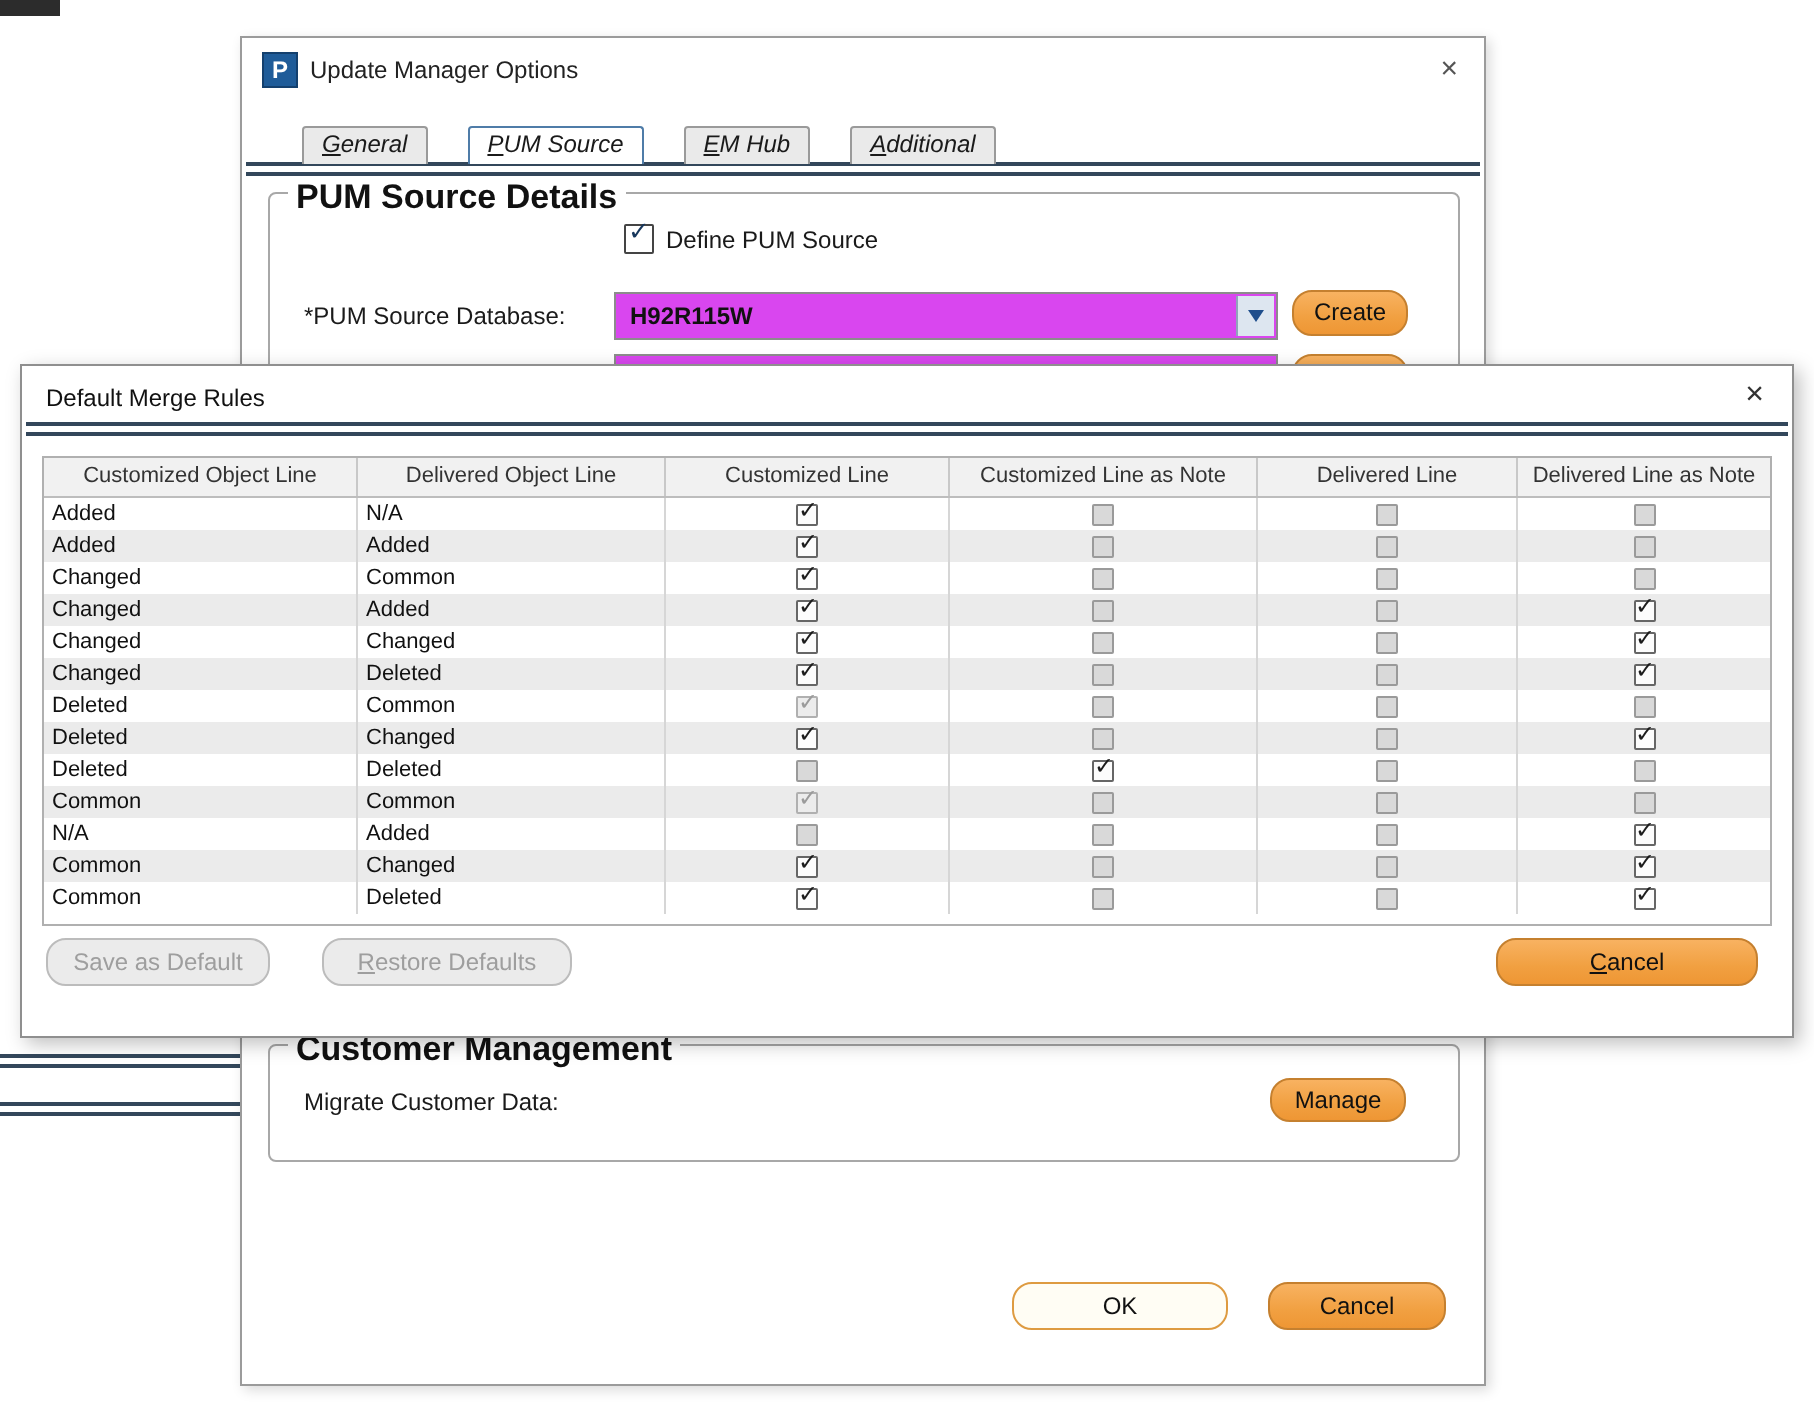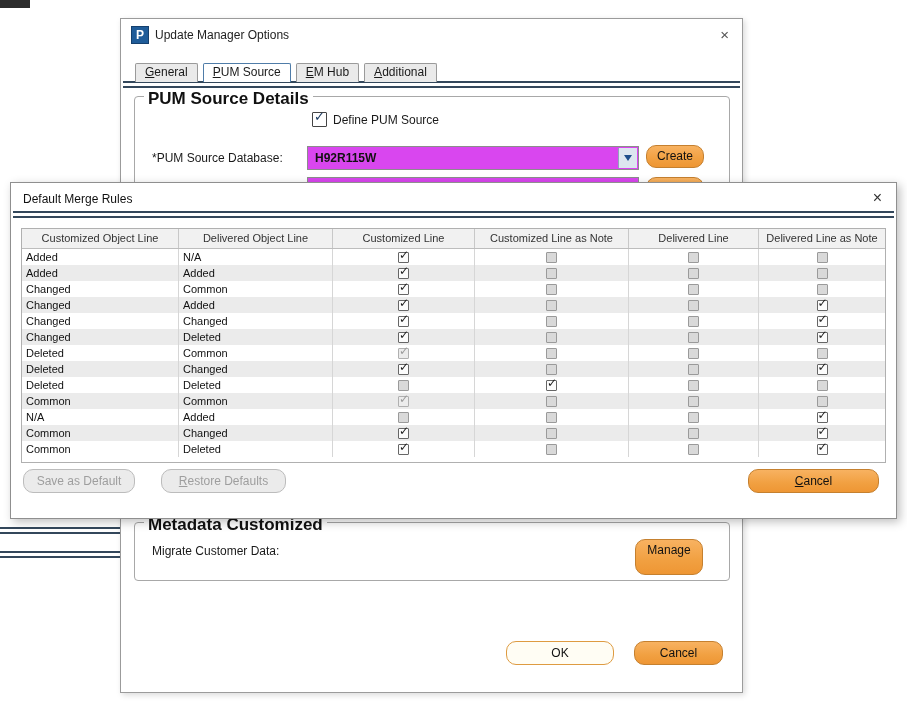--- a/index.html
+++ b/index.html
@@ -15,21 +15,21 @@
   .dlg-merge{left:10px;top:182px;width:885px;height:335px;border:1px solid #8f8f8f;box-shadow:3px 3px 9px rgba(0,0,0,0.25);z-index:3;}
 
   .app-icon{position:absolute;left:10px;top:7px;width:16px;height:16px;background:#1f5c99;border:1px solid #14406e;color:#fff;font-weight:bold;font-size:12px;line-height:16px;text-align:center;}
   .dlg-title{position:absolute;font-size:12px;color:#222;white-space:nowrap;}
   .um-title{left:34px;top:9px;}
   .mr-title{left:12px;top:9px;color:#111;}
   .close-x{position:absolute;font-size:15px;color:#555;line-height:15px;}
   .um-close{right:13px;top:8px;}
   .mr-close{right:14px;top:7px;font-size:16px;color:#333;}
 
-  .um-tabs{position:absolute;left:14px;top:44px;display:flex;gap:5px;z-index:2;}
+  .um-tabs{position:absolute;left:30px;top:44px;display:flex;gap:20px;z-index:2;font-style:italic;}
   .tab{height:18px;line-height:17px;padding:0 9px;font-size:12px;background:#eaeaea;border:1px solid #9a9a9a;border-bottom:none;border-radius:2px 2px 0 0;color:#1a1a1a;white-space:nowrap;}
   .tab.active{background:#fff;border-color:#4f7ca8;}
   .um-tabrule{position:absolute;left:2px;right:2px;top:62px;}
   .mn{text-decoration:underline;}
 
   .group{position:absolute;border:1px solid #a8a8a8;border-radius:4px;background:#fff;}
   .grp-pum{left:13px;top:77px;width:594px;height:415px;}
   .grp-meta{left:13px;top:503px;width:594px;height:57px;}
   .grp-legend{position:absolute;left:9px;top:-8px;background:#fff;padding:0 4px;font-size:17px;font-weight:bold;color:#111;white-space:nowrap;}
   .label{position:absolute;font-size:12px;color:#1a1a1a;white-space:nowrap;}
@@ -46,21 +46,21 @@
   .combo-arrow{position:absolute;right:1px;top:1px;bottom:1px;width:18px;background:#dde6f0;border-left:1px solid #90a4bb;display:flex;align-items:center;justify-content:center;}
   .combo-arrow::after{content:"";width:0;height:0;border-left:4px solid transparent;border-right:4px solid transparent;border-top:6px solid #1f4e8c;}
   .combo2{left:172px;top:80px;width:330px;height:22px;}
 
   .btn{position:absolute;box-sizing:border-box;height:24px;border-radius:10px;font-size:12px;text-align:center;line-height:22px;color:#111;white-space:nowrap;}
   .btn.orange{background:linear-gradient(180deg,#f8b261 0%,#f1a041 60%,#ee9634 100%);border:1px solid #c5802f;}
   .btn.ghost{background:#fffdf4;border:1px solid #de9b41;}
   .btn.disabled{background:#ebebeb;border:1px solid #bcbcbc;color:#9e9e9e;}
   .btn-create{left:511px;top:48px;width:58px;height:23px;line-height:21px;}
   .btn2{left:511px;top:80px;width:58px;height:22px;}
-  .btn-manage{left:500px;top:16px;width:68px;height:36px;line-height:21px;}
+  .btn-manage{left:500px;top:16px;width:68px;height:22px;line-height:21px;}
   .btn-ok{left:385px;top:622px;width:108px;}
   .btn-cancel-um{left:513px;top:622px;width:89px;}
   .btn-savedef{left:12px;top:286px;width:112px;}
   .btn-restore{left:150px;top:286px;width:125px;}
   .btn-cancel-mr{left:737px;top:286px;width:131px;}
 
   .mr-rule{position:absolute;left:2px;right:2px;top:28px;}
   .mr-table{position:absolute;left:10px;top:45px;width:863px;height:233px;border:1px solid #b0b0b0;overflow:hidden;background:#fff;}
   .thead,.trow{display:grid;grid-template-columns:157px 154px 142px 154px 130px 1fr;}
   .thead{height:19px;background:#f1f1f1;border-bottom:1px solid #bdbdbd;}
@@ -109,21 +109,21 @@
         <span class="combo-text">H92R115W</span>
         <span class="combo-arrow"></span>
       </div>
       <div class="btn orange btn-create">Create</div>
 
       <div class="combo combo2"></div>
       <div class="btn orange btn2"></div>
     </div>
 
     <div class="group grp-meta">
-      <span class="grp-legend">Metadata Customized</span>
+      <span class="grp-legend">Customer Management</span>
       <span class="label" style="left:17px;top:21px;">Migrate Customer Data:</span>
       <div class="btn orange btn-manage">Manage</div>
     </div>
 
     <div class="btn ghost btn-ok">OK</div>
     <div class="btn orange btn-cancel-um">Cancel</div>
   </div>
 
   <div class="dlg dlg-merge">
     <span class="dlg-title mr-title">Default Merge Rules</span>

